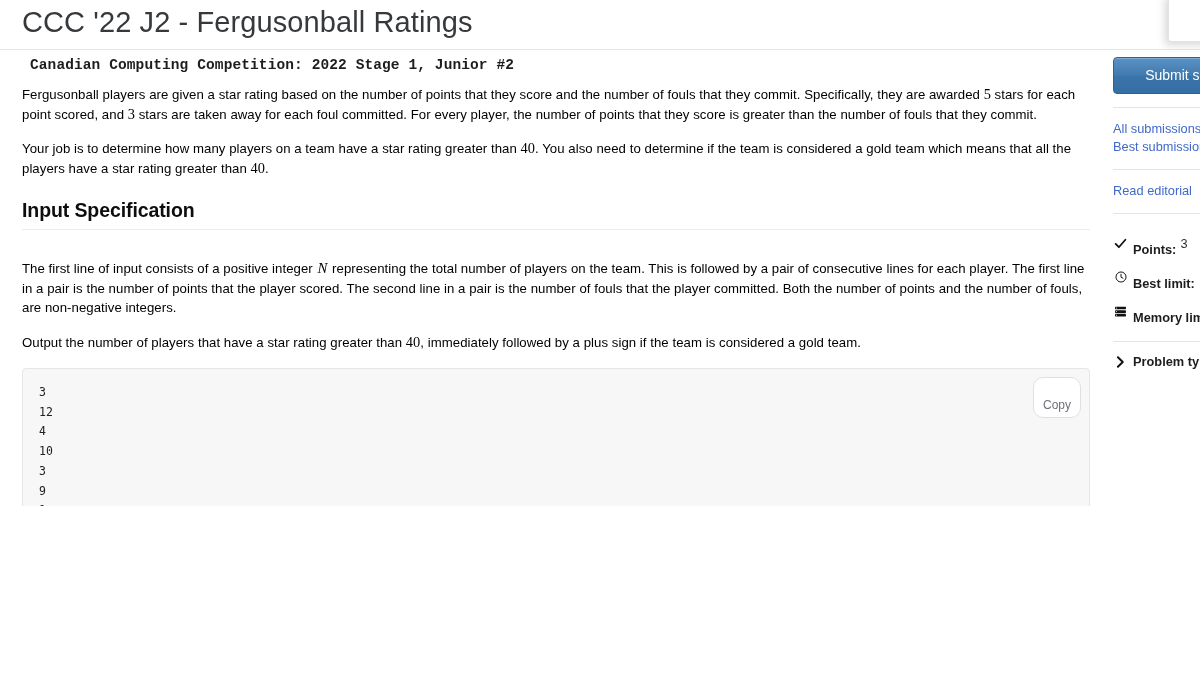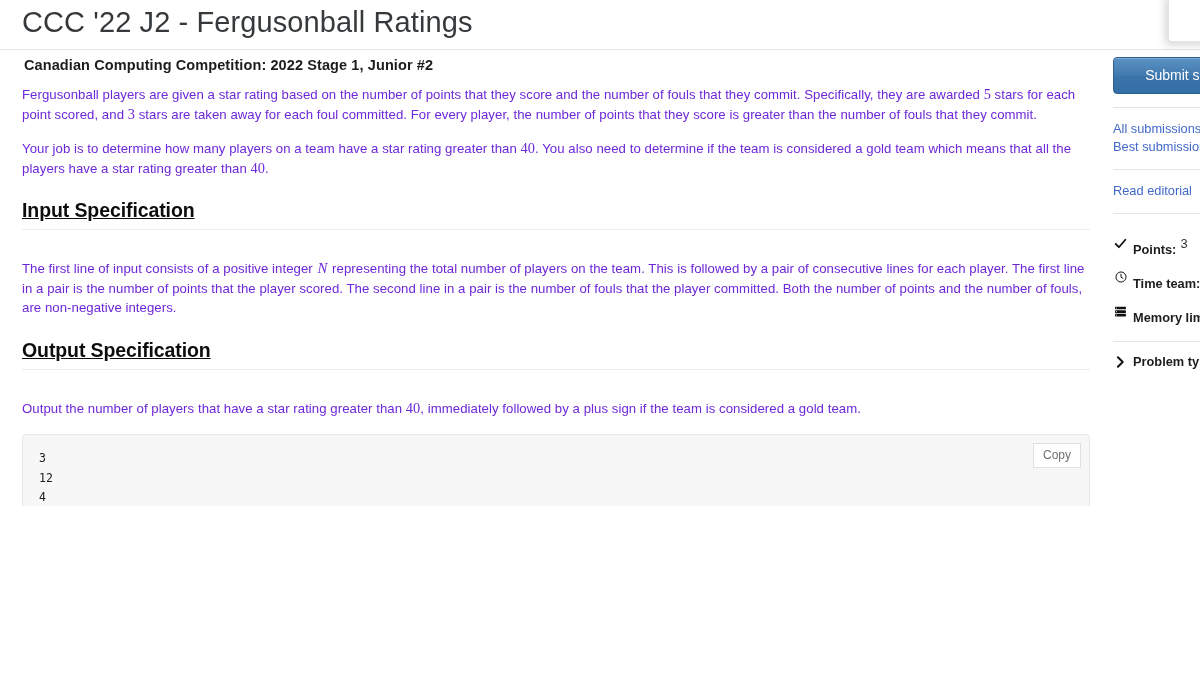--- a/index.html
+++ b/index.html
@@ -59,28 +59,29 @@
     position: absolute;
     left: 22px;
     top: 57px;
     width: 1068px;
   }
 
   .subtitle {
     font-size: 14.5px;
     font-weight: bold;
     color: #1c1d1f;
-    margin: 0 0 12px 2px;
+    margin: 0 0 12px 8px;
     letter-spacing: 0.1px;
+    font-family: Liberation Mono, monospace;
   }
 
   p.body {
     font-size: 13.2px;
     line-height: 19.5px;
-    color: #6d28d9;
+    color: #000000;
     margin: 0 0 15px 0;
     letter-spacing: 0.05px;
   }
 
   .math {
     font-family: "Liberation Serif", serif;
     font-size: 14.4px;
   }
   .math-i {
     font-family: "Liberation Serif", serif;
@@ -90,21 +91,20 @@
   }
 
   h2.section {
     font-size: 19.5px;
     font-weight: bold;
     color: #0d0d0d;
     margin: 21px 0 0 0;
     padding-bottom: 7px;
     border-bottom: 1px solid #ececec;
     letter-spacing: -0.1px;
-    text-decoration: underline;
   }
   h2.section + p.body { margin-top: 29px; }
 
   
   .sample-wrap {
     position: relative;
     margin-top: 16px;
   }
   pre.sample {
     margin: 0;
@@ -119,22 +119,22 @@
     line-height: 19.7px;
     color: #202124;
     overflow: hidden;
   }
   .copy-button {
     position: absolute;
     top: 9px;
     right: 9px;
     background: #ffffff;
     border: 1px solid #e0e0e0;
-    border-radius: 0;
-    padding: 4px 9px 5px 9px;
+    border-radius: 10px;
+    padding: 20px 9px 5px 9px;
     font-size: 12px;
     color: #6d7175;
     font-family: "Liberation Sans", sans-serif;
     cursor: pointer;
     line-height: 14px;
   }
 
   
   .sidebar {
     position: absolute;
@@ -229,21 +229,20 @@
 
     <div class="subtitle">Canadian Computing Competition: 2022 Stage 1, Junior #2</div>
 
     <p class="body"><span>Fergusonball players are given a star rating based on the number of points that they score and the number of fouls that they commit. Specifically, they are awarded </span><span class="math">5</span><span> stars for each point scored, and </span><span class="math">3</span><span> stars are taken away for each foul committed. For every player, the number of points that they score is greater than the number of fouls that they commit.</span></p>
 
     <p class="body"><span>Your job is to determine how many players on a team have a star rating greater than </span><span class="math">40</span><span>. You also need to determine if the team is considered a gold team which means that all the players have a star rating greater than </span><span class="math">40</span><span>.</span></p>
 
     <h2 class="section">Input Specification</h2>
     <p class="body"><span>The first line of input consists of a positive integer </span><span class="math-i">N</span><span> representing the total number of players on the team. This is followed by a pair of consecutive lines for each player. The first line in a pair is the number of points that the player scored. The second line in a pair is the number of fouls that the player committed. Both the number of points and the number of fouls, are non-negative integers.</span></p>
 
-    <h2 class="section">Output Specification</h2>
     <p class="body"><span>Output the number of players that have a star rating greater than </span><span class="math">40</span><span>, immediately followed by a plus sign if the team is considered a gold team.</span></p>
 
 
     <div class="sample-wrap">
       <pre class="sample">3
 12
 4
 10
 3
 9
@@ -279,21 +278,21 @@
       <span class="meta-value">3</span>
     </div>
 
     <div class="meta-row">
       <span class="meta-icon">
         <svg width="12" height="12" viewBox="0 0 16 16">
             <circle cx="8" cy="8" r="6.7" stroke="#111" stroke-width="1.3" fill="none"></circle>
             <path d="M8 4.3 V8.2 L10.6 9.6" stroke="#111" stroke-width="1.3" fill="none" stroke-linecap="round"></path>
           </svg>
       </span>
-      <span class="meta-label">Time team:</span>
+      <span class="meta-label">Best limit:</span>
 
     </div>
 
     <div class="meta-row">
       <span class="meta-icon">
         <svg width="13" height="13" viewBox="0 0 16 16">
           <rect x="1.3" y="2" width="13.4" height="3.3" rx="0.6" fill="#111"></rect>
           <rect x="1.3" y="6.4" width="13.4" height="3.3" rx="0.6" fill="#111"></rect>
           <rect x="1.3" y="10.8" width="13.4" height="3.3" rx="0.6" fill="#111"></rect>
           <rect x="2.6" y="3.2" width="1.1" height="1.1" fill="#fff"></rect>

